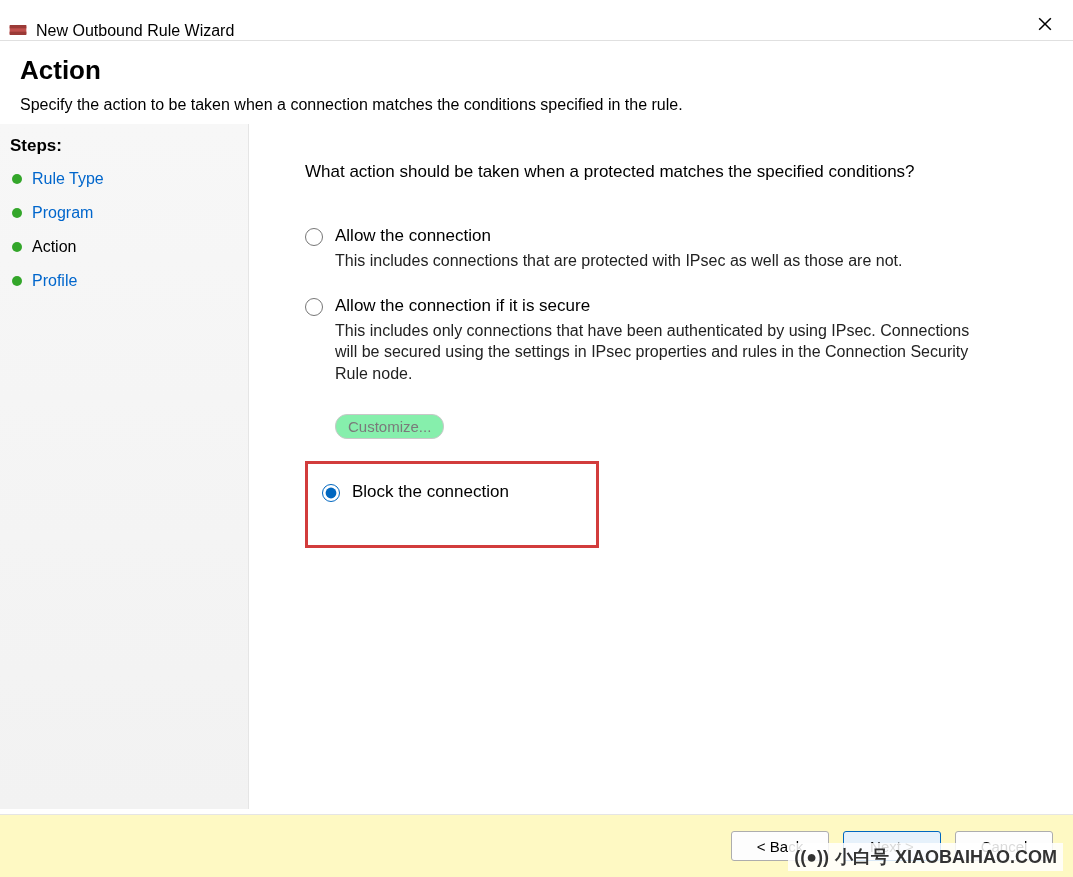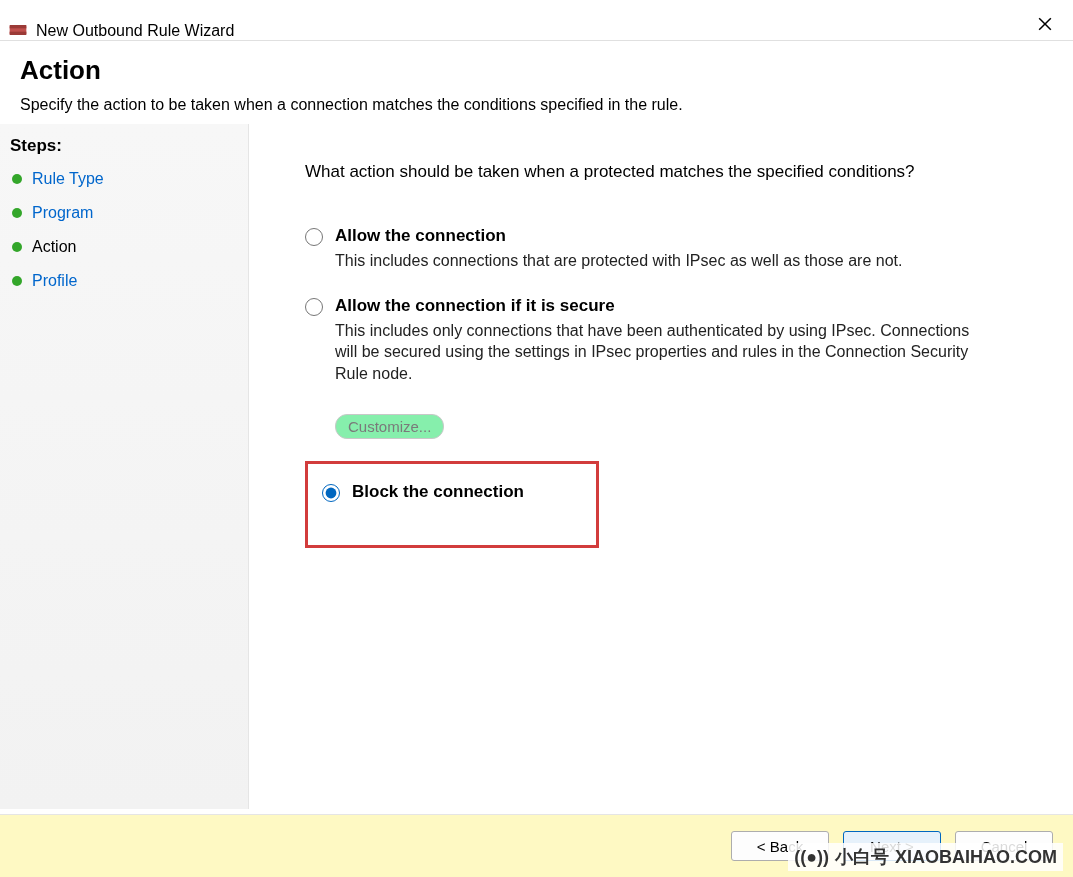--- a/index.html
+++ b/index.html
@@ -16,21 +16,21 @@
 .sidebar{width:248px;background:linear-gradient(to bottom,#f7f7f7,#f2f2f2);padding-top:6px;border-right:1px solid #e5e5e5}
 .steps-title{font-size:17px;font-weight:bold;padding:6px 10px}
 .step{display:flex;align-items:center;padding:8px 10px 8px 12px;cursor:pointer;font-size:16px}
 .bullet{width:10px;height:10px;border-radius:50%;background:#33a62a;margin-right:10px;flex:none}
 .step.link{color:#0066cc}
 .step.current{color:#000}
 .main{flex:1;padding:28px 56px 10px 56px}
 .prompt{font-size:17px;margin:10px 0 44px 0}
 .option{display:flex;align-items:flex-start;margin-bottom:24px}
 .option input[type=radio]{width:18px;height:18px;margin:2px 12px 0 0;accent-color:#0067c0}
-.opt-title{font-size:17px;font-weight:bold;margin-bottom:4px}
+.opt-title{font-size:17px;font-weight:normal;margin-bottom:4px}
 .opt-desc{font-size:16px;color:#222;line-height:1.35;max-width:640px}
 .customize-btn{margin:6px 0 4px 30px;padding:3px 12px;font-size:15px;color:#7a7a7a;background:#86efac;border:1px solid #c8c8c8;border-radius:12px;cursor:default}
 .highlight-box{border:3px solid #d23c3c;padding:18px 14px 26px 14px;margin-top:18px;width:260px}
 .highlight-box .option{margin-bottom:13px}
 .footer{position:absolute;bottom:0;left:0;right:0;height:62px;display:flex;align-items:center;justify-content:flex-end;padding-right:20px;gap:14px;background:#fef9c3;border-top:1px solid #e5e5e5}
 .btn{min-width:98px;height:30px;font-size:15px;border:1px solid #adadad;background:#fdfdfd;border-radius:3px;cursor:pointer}
 .btn.primary{border:1px solid #0067c0;background:#e6f1fb}
 .watermark{position:absolute;bottom:6px;right:10px;font-size:18px;font-weight:bold;color:#333;display:flex;align-items:center;gap:6px;background:rgba(255,255,255,.85);padding:2px 6px}
 </style>
 </head>

